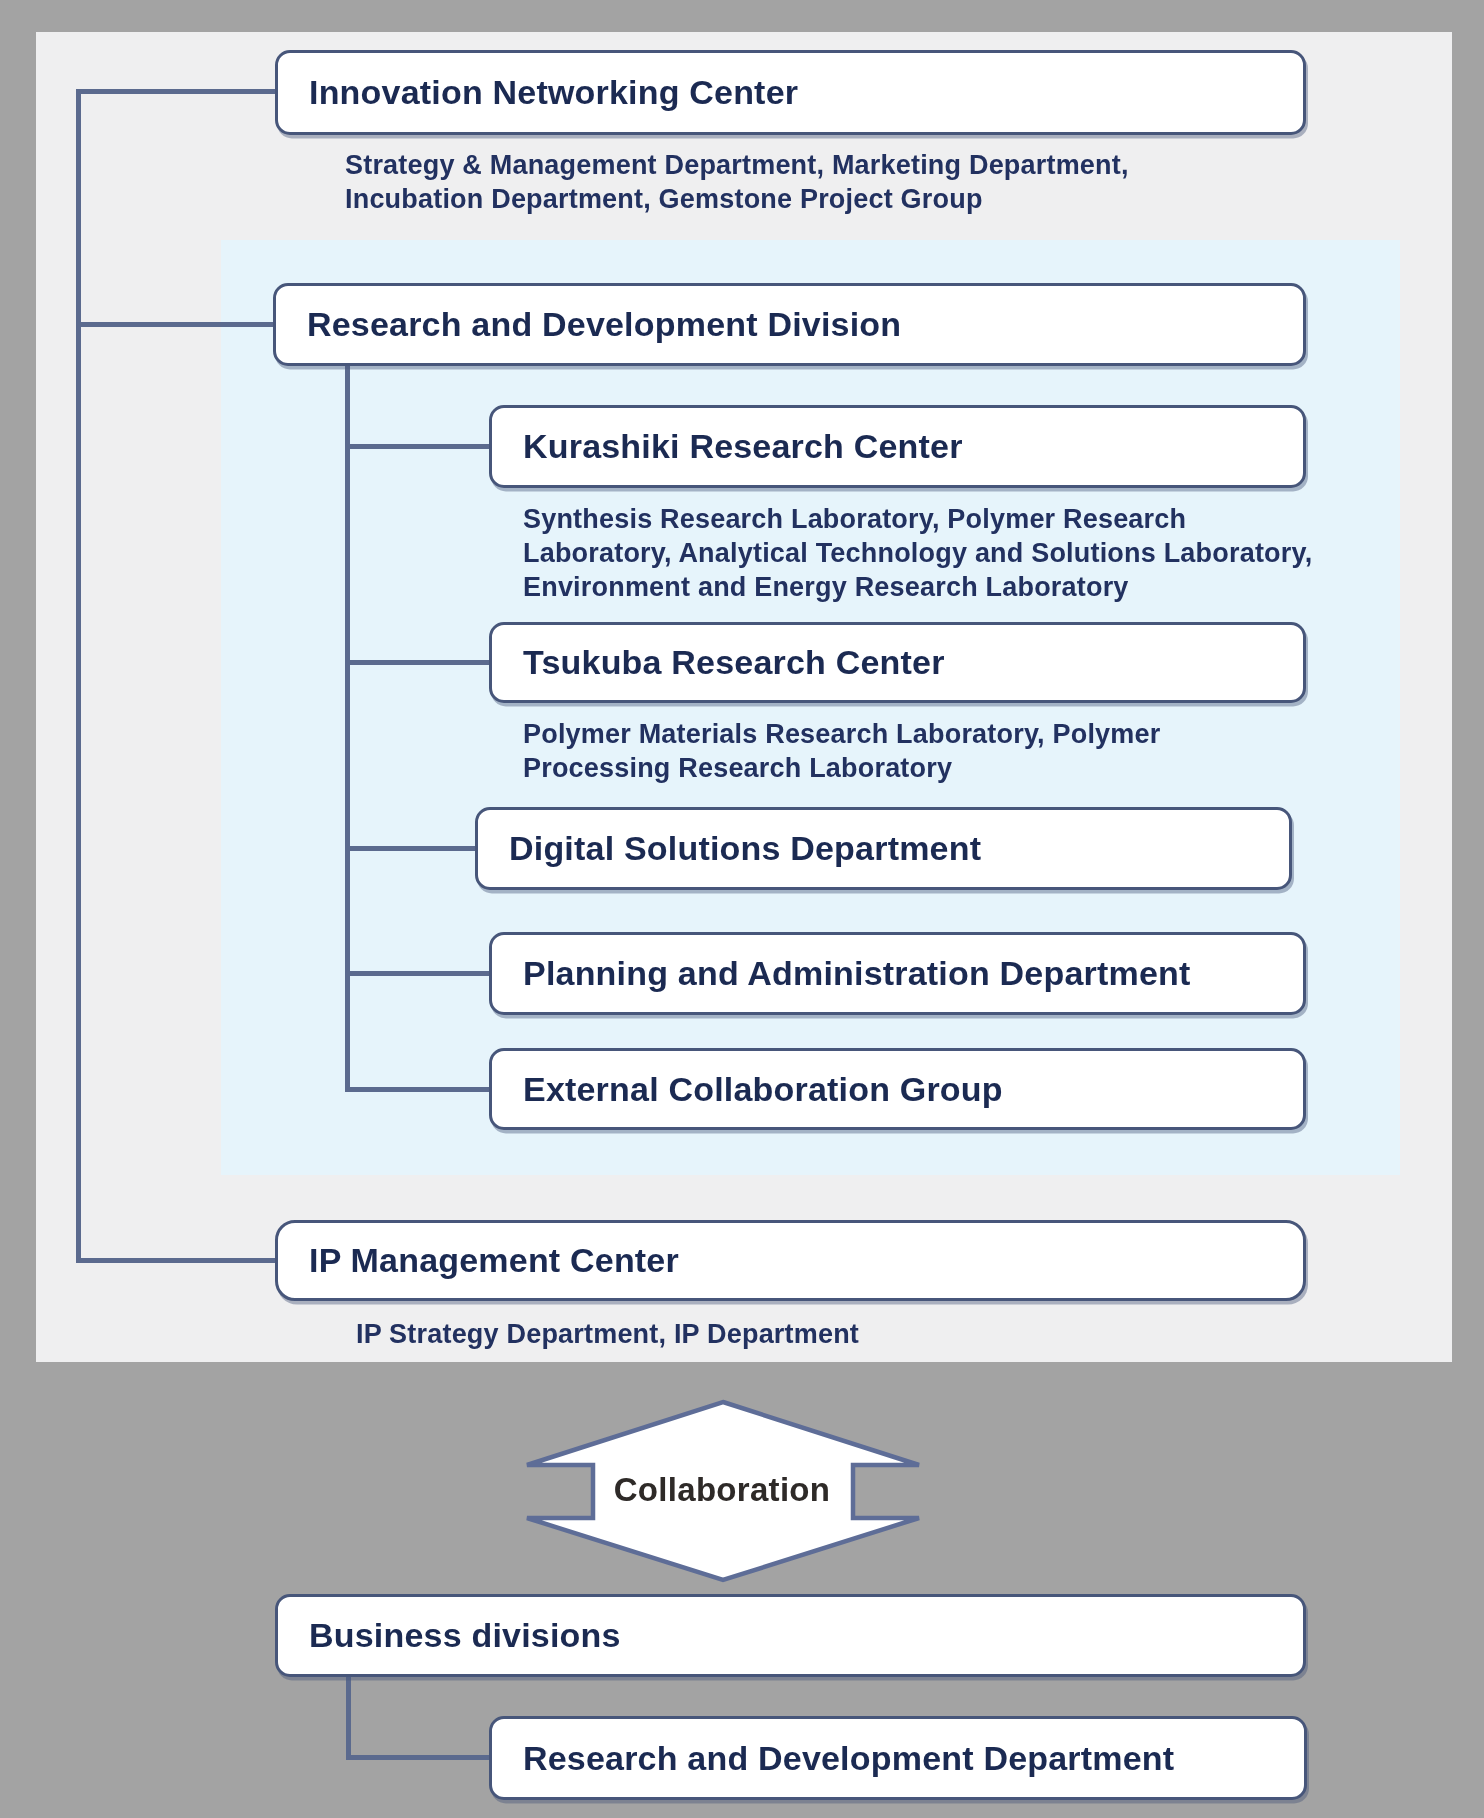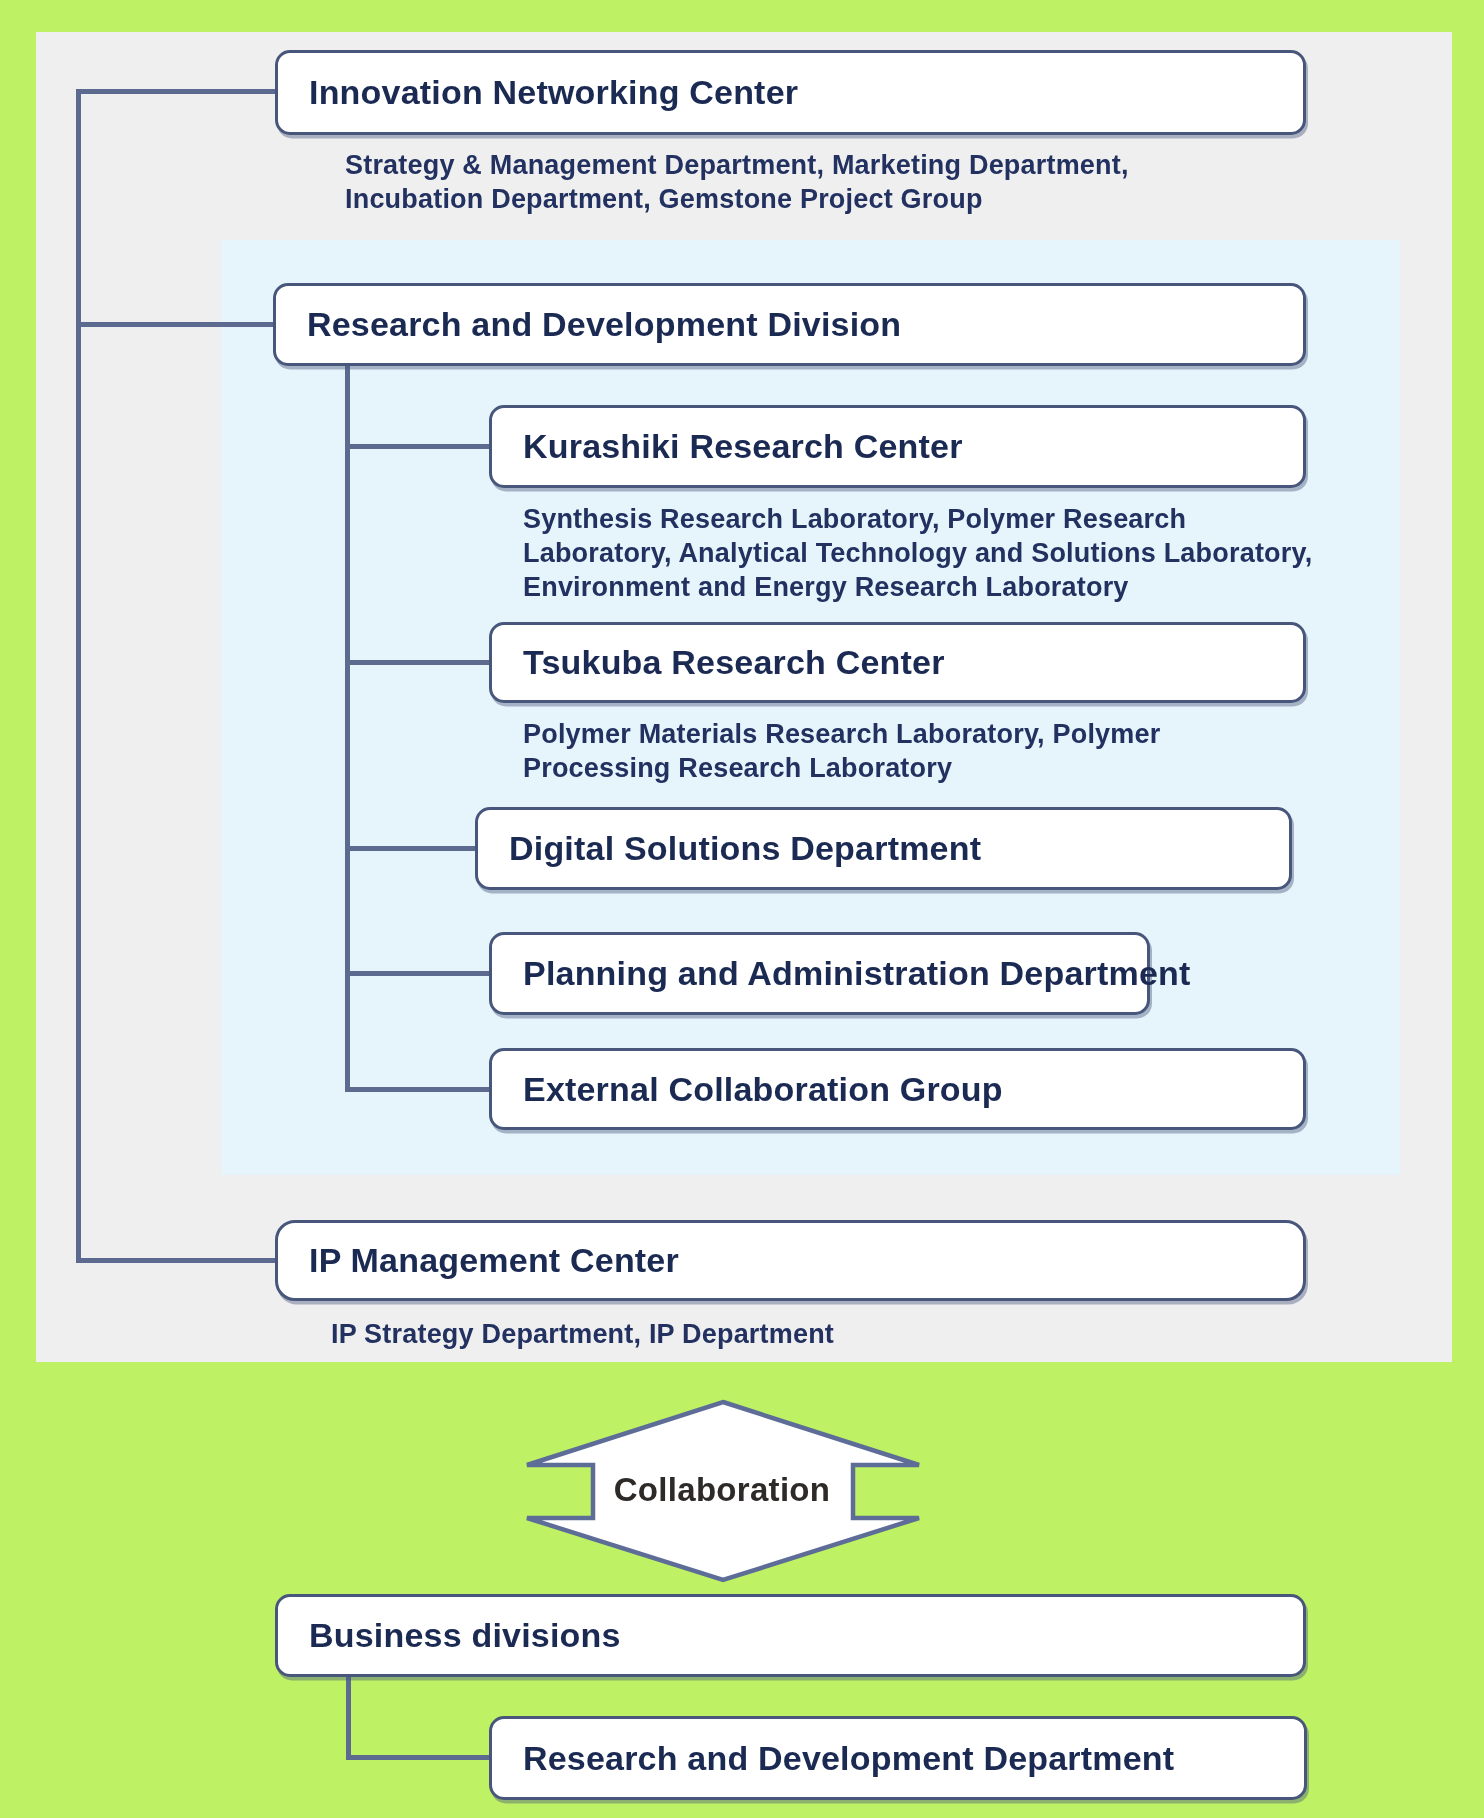--- a/index.html
+++ b/index.html
@@ -3,21 +3,21 @@
 <meta charset="utf-8">
 <style>
   * { margin: 0; padding: 0; box-sizing: border-box; }
   html, body { background: #ffffff; }
   body { font-family: "Liberation Sans", "DejaVu Sans", sans-serif; }
 
   .canvas {
     position: relative;
     width: 1484px;
     height: 1818px;
-    background: #bef264;
+    background: #a3a3a3;
     overflow: hidden;
   }
 
   
   .outer-panel {
     position: absolute;
     left: 36px; top: 32px;
     width: 1416px; height: 1330px;
     background: #efeff0;
   }
@@ -49,40 +49,40 @@
     color: #1b2a52;
     letter-spacing: 0.2px;
     white-space: nowrap;
   }
 
   .node-innovation { left: 275px; top:   50px; width: 1031px; height: 85px; }
   .node-rd-division{ left: 273px; top:  283px; width: 1033px; height: 83px; }
   .node-kurashiki  { left: 489px; top:  405px; width:  817px; height: 83px; }
   .node-tsukuba    { left: 489px; top:  622px; width:  817px; height: 81px; }
   .node-digital    { left: 475px; top:  807px; width:  817px; height: 83px; }
-  .node-planning   { left: 489px; top:  932px; width:  661px; height: 83px; }
+  .node-planning   { left: 489px; top:  932px; width:  817px; height: 83px; }
   .node-external   { left: 489px; top: 1048px; width:  817px; height: 82px; }
   .node-ip         { left: 275px; top: 1220px; width: 1031px; height: 81px; border-radius: 20px; }
   .node-business   { left: 275px; top: 1594px; width: 1031px; height: 83px; }
   .node-rd-dept    { left: 489px; top: 1716px; width:  818px; height: 84px; }
 
   
   .sublabel {
     position: absolute;
     font-size: 27px;
     font-weight: 700;
     line-height: 34px;
     color: #223160;
     white-space: pre-line;
     letter-spacing: 0.2px;
   }
   .sub-innovation { left: 345px; top:  148px; }
   .sub-kurashiki  { left: 523px; top:  502px; }
   .sub-tsukuba    { left: 523px; top:  717px; }
-  .sub-ip         { left: 331px; top: 1317px; }
+  .sub-ip         { left: 356px; top: 1317px; }
 
   
   .trunk-v      { left:  76px; top:   89px; width:    5px; height: 1174px; }
   .h-innovation { left:  76px; top:   89px; width:  201px; height:    5px; }
   .h-rd         { left:  76px; top:  322px; width:  199px; height:    5px; }
   .h-ip         { left:  76px; top: 1258px; width:  201px; height:    5px; }
   .subtrunk-v   { left: 345px; top:  366px; width:    5px; height:  726px; }
   .h-kurashiki  { left: 345px; top:  444px; width:  146px; height:    5px; }
   .h-tsukuba    { left: 345px; top:  660px; width:  146px; height:    5px; }
   .h-digital    { left: 345px; top:  846px; width:  146px; height:    5px; }

